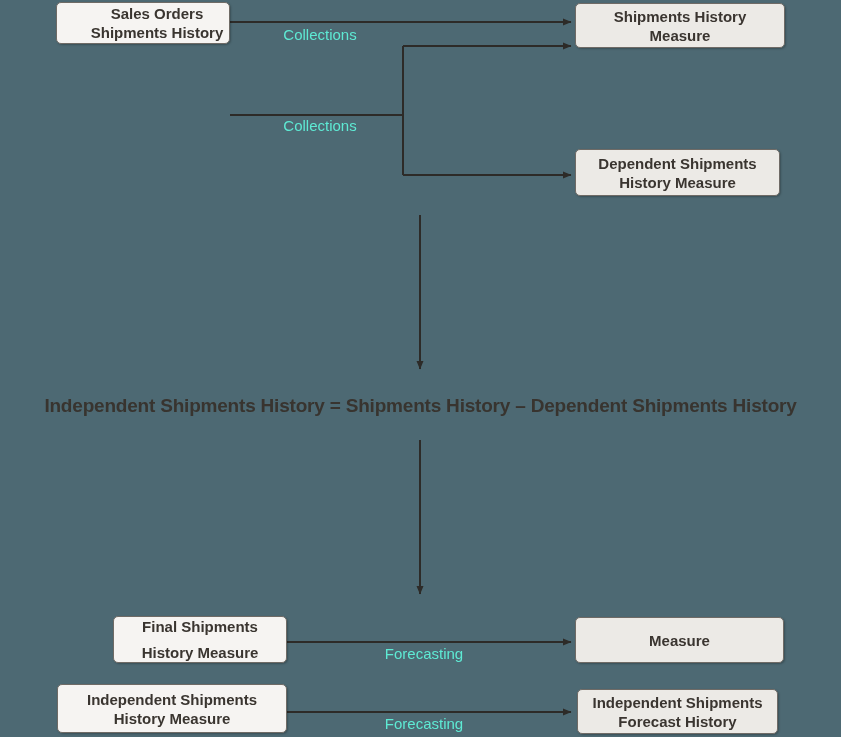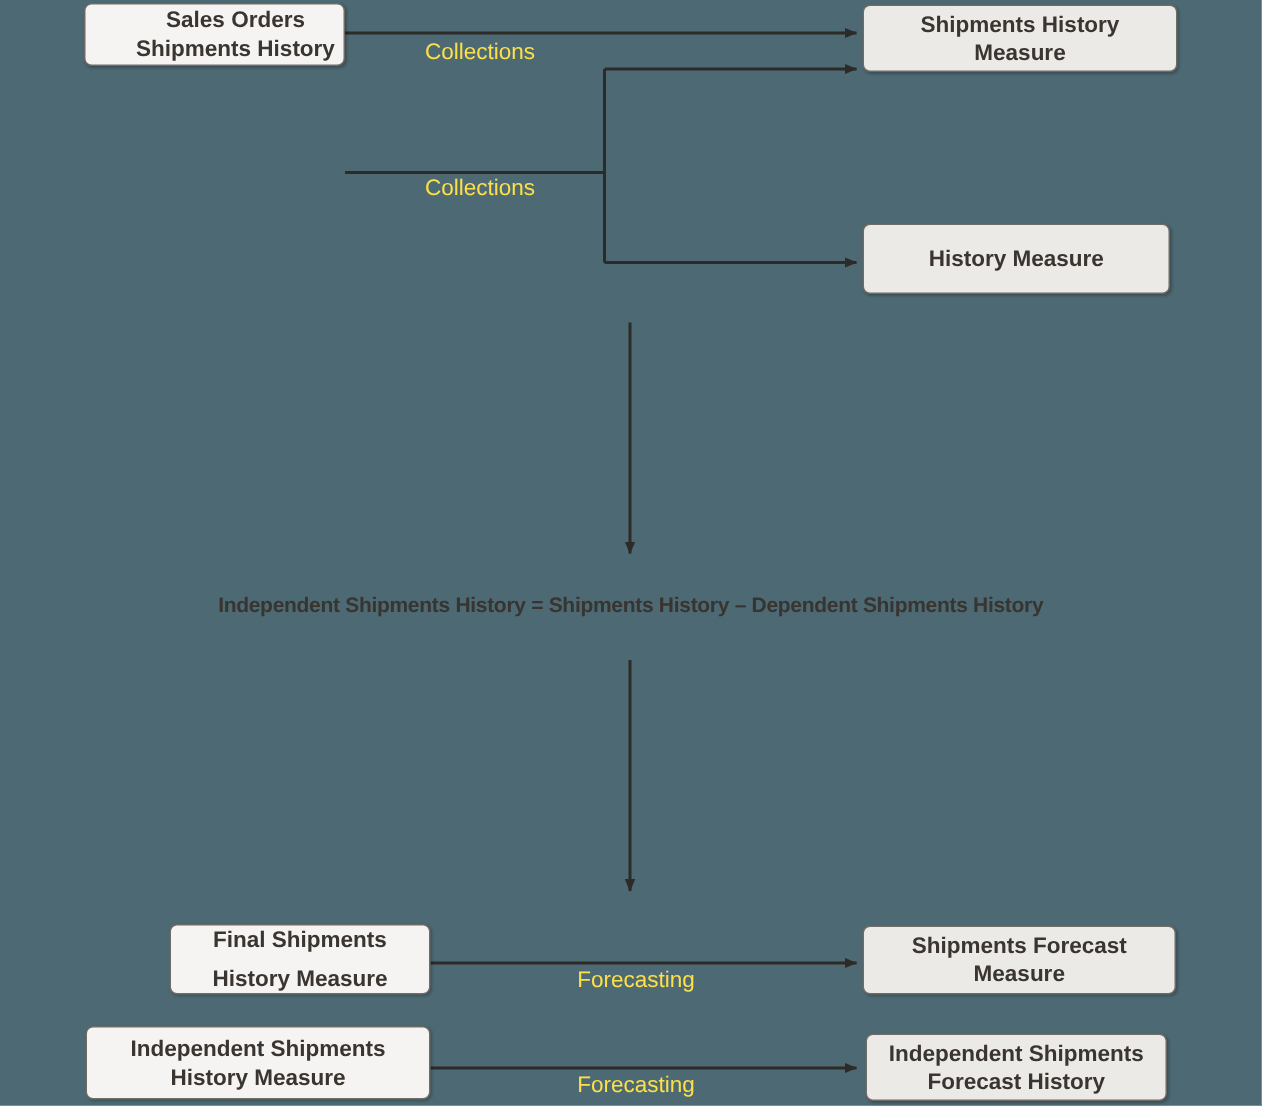--- a/index.html
+++ b/index.html
@@ -34,28 +34,28 @@
     box-shadow: 1px 1px 2px rgba(0,0,0,0.25);
   }
   .box-light { background: #f6f4f2; }
   .box-gray  { background: #eceae6; }
   .box-gap { height: 19px; }
   .edge-label {
     position: absolute;
     width: 150px;
     text-align: center;
     font-size: 15px;
-    color: #fde047;
+    color: #5eead4;
   }
   .formula {
     position: absolute;
     left: 0; top: 395px;
     width: 841px;
     text-align: center;
-    font-size: 14px;
+    font-size: 19px;
     font-weight: bold;
     letter-spacing: -0.2px;
     white-space: nowrap;
     color: #38342f;
   }
 </style>
 </head>
 <body>
 
 <div id="canvas">
@@ -84,36 +84,36 @@
     <div>Shipments History</div>
   </div>
 
 
   <div class="box box-gray" style="left:575px; top:3px; width:210px; height:45px;">
     <div>Shipments History</div>
     <div>Measure</div>
   </div>
 
   <div class="box box-gray" style="left:575px; top:149px; width:205px; height:47px;">
+    <div>Dependent Shipments</div>
     <div>History Measure</div>
   </div>
 
   <div class="edge-label" style="left:245px; top:26px;">Collections</div>
 
   <div class="edge-label" style="left:245px; top:117px;">Collections</div>
 
   <div class="formula">Independent Shipments History = Shipments History – Dependent Shipments History</div>
 
   <div class="box box-light" style="left:113px; top:616px; width:174px; height:47px;justify-content:space-between;">
     <div>Final Shipments</div>
     <div>History Measure</div>
   </div>
 
   <div class="box box-gray" style="left:575px; top:617px; width:209px; height:46px;">
-    <div>Shipments Forecast</div>
     <div>Measure</div>
   </div>
 
   <div class="edge-label" style="left:349px; top:645px;">Forecasting</div>
 
   <div class="box box-light" style="left:57px; top:684px; width:230px; height:49px;">
     <div>Independent Shipments</div>
     <div>History Measure</div>
   </div>
 

